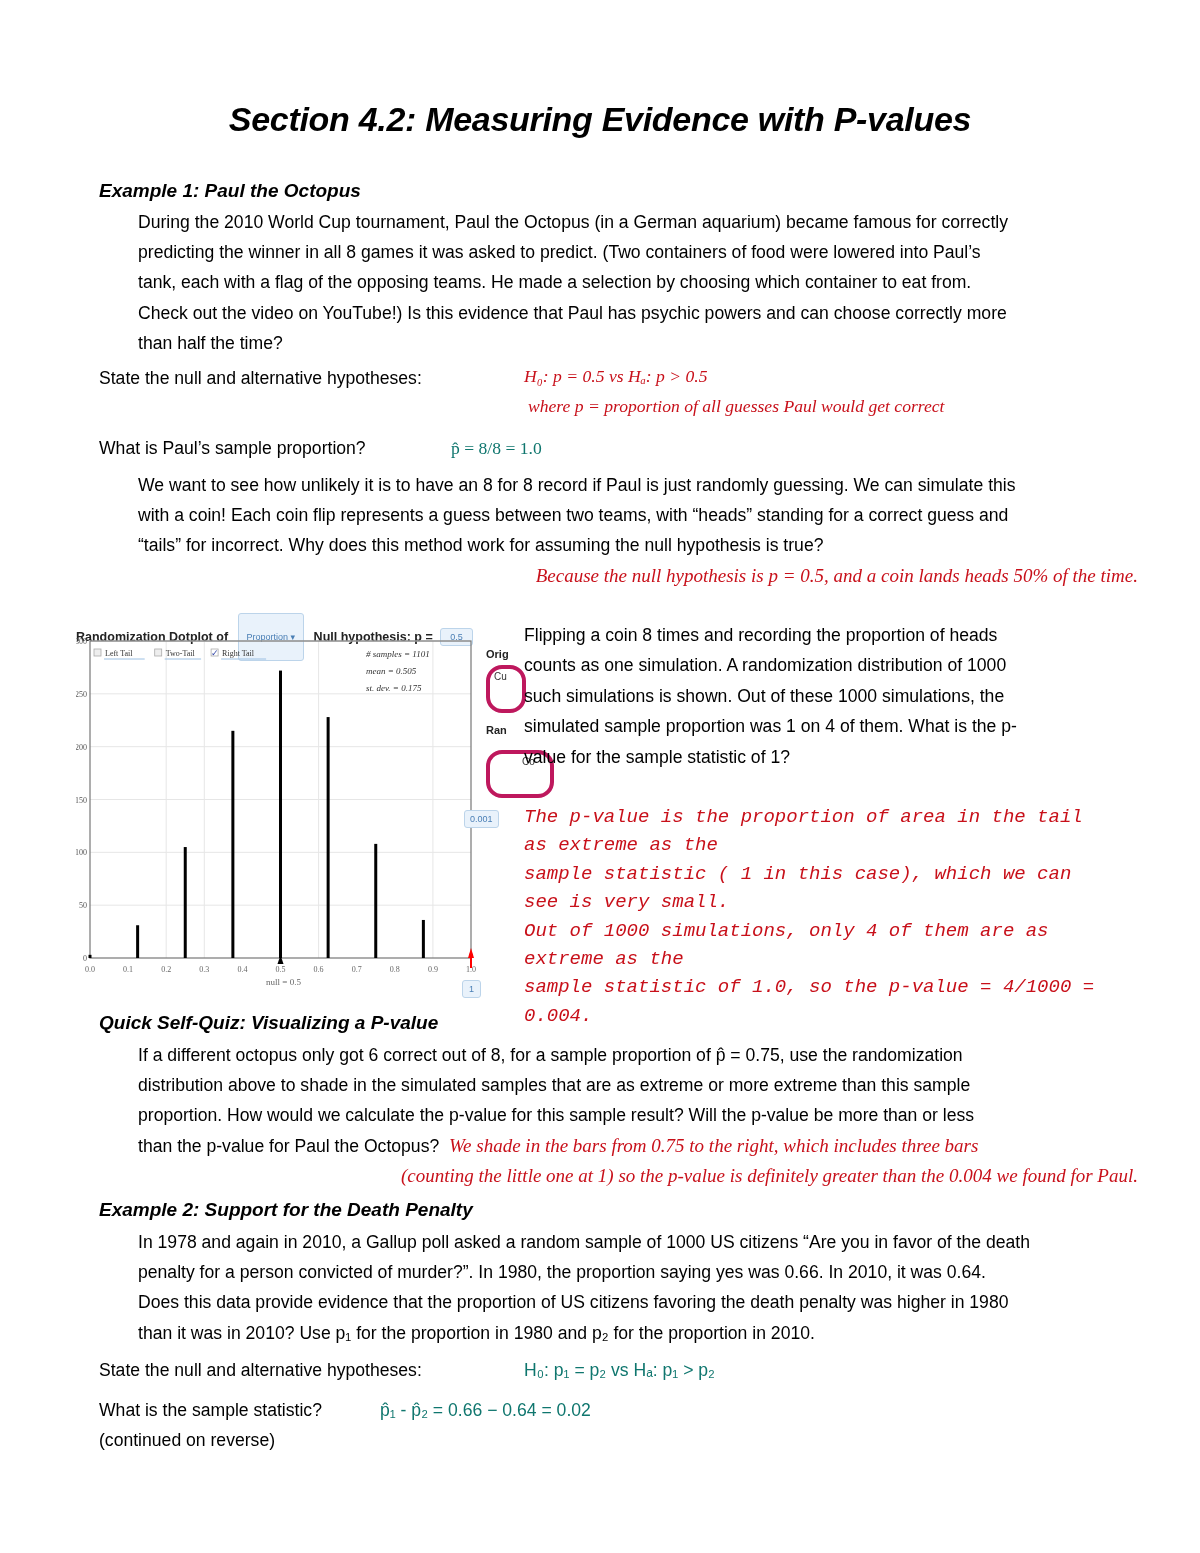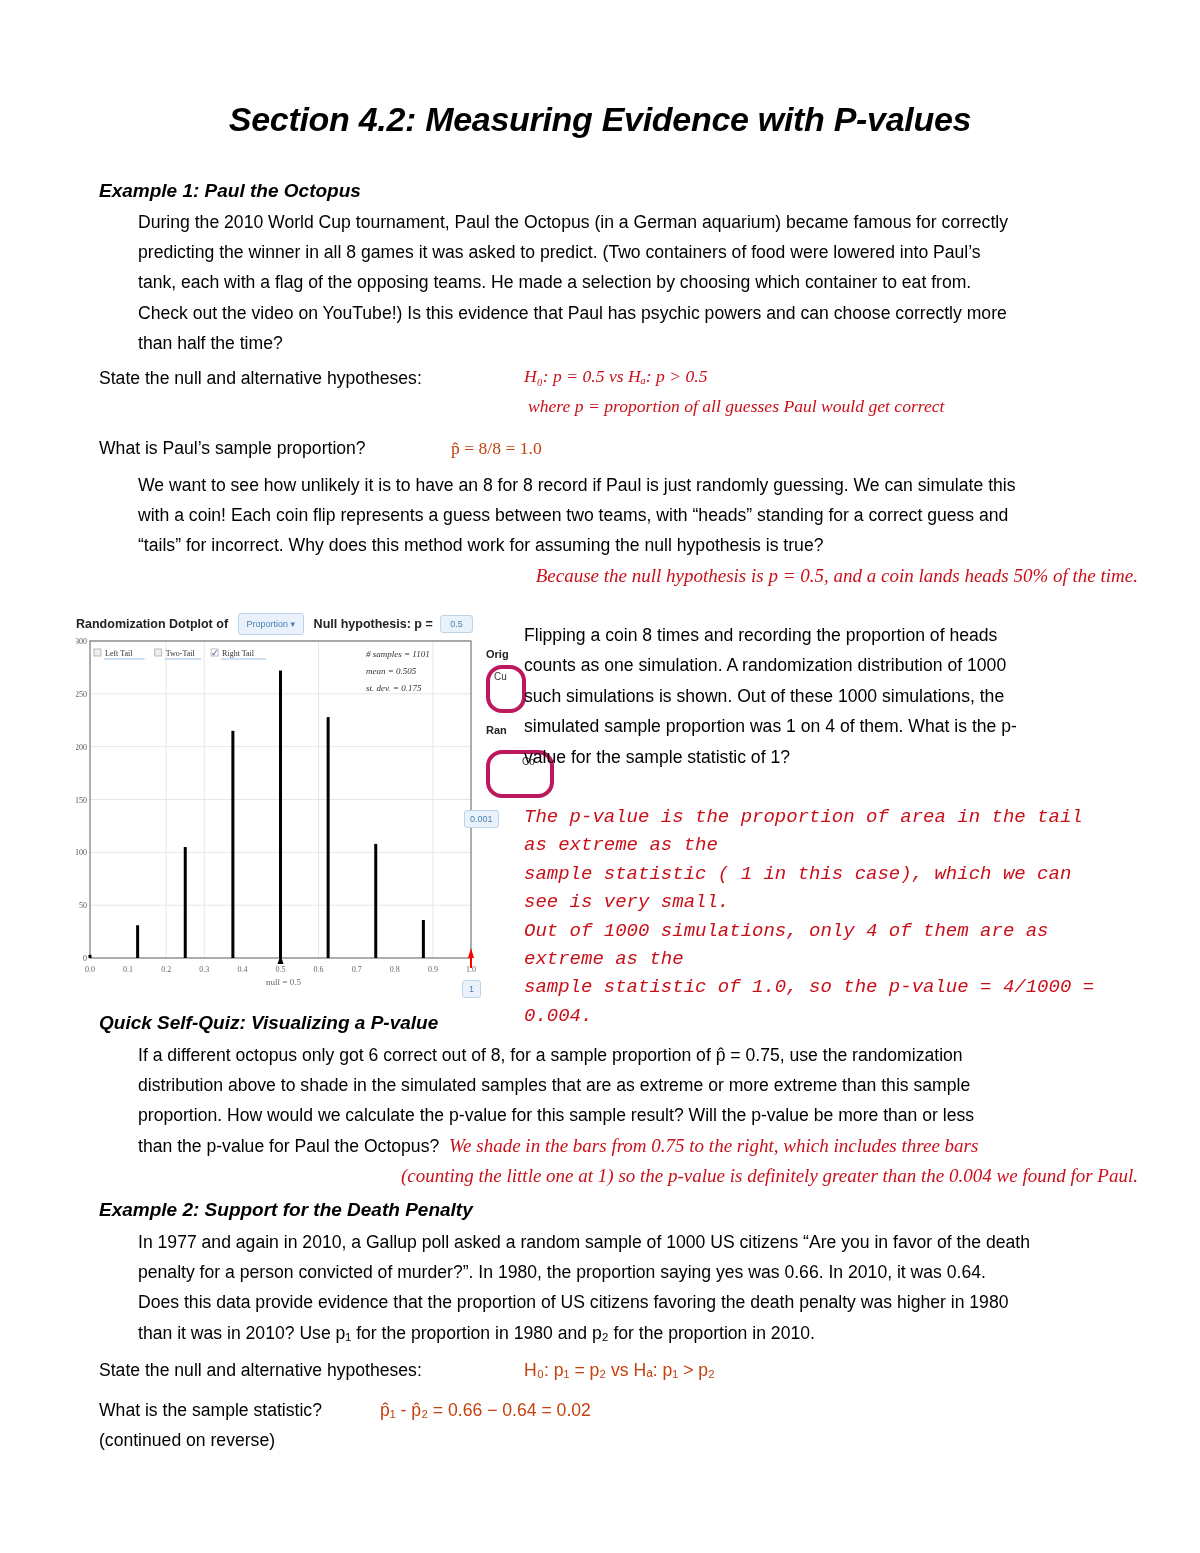--- a/index.html
+++ b/index.html
@@ -3,32 +3,32 @@
 <meta charset="utf-8">
 <style>
   html, body { margin: 0; padding: 0; background: #ffffff; }
   body { width: 1200px; height: 1553px; position: relative; overflow: hidden;
          font-family: "Liberation Sans", "DejaVu Sans", sans-serif; color: #000; }
   .page { position: absolute; left: 0; top: 0; width: 1200px; height: 1553px; }
   .title { position: absolute; left: 0; width: 1200px; top: 100px; text-align: center;
            font-size: 34px; font-weight: bold; font-style: italic; letter-spacing: -0.3px; }
   .h2 { position: absolute; left: 99px; font-size: 19px; font-weight: bold; font-style: italic; }
   .para { position: absolute; left: 99px; width: 1000px; font-size: 17.6px; line-height: 30.2px; margin-left: 39px; }
-  .red { color: #c2410c; }
+  .red { color: #0f766e; }
   .ans { font-family: "Liberation Serif", "DejaVu Serif", serif; font-style: italic; color: #c8101a; font-size: 19px; text-align: right; }
   .line { position: absolute; left: 99px; font-size: 17.6px; white-space: nowrap; }
   .side { position: absolute; left: 524px; width: 580px; font-size: 17.6px; line-height: 30.4px; }
   .side-ans { position: absolute; left: 524px; width: 580px; font-family: Liberation Mono, monospace;
               font-style: italic; color: #c8101a; font-size: 19px; line-height: 28.4px; }
 
   
   .widget { position: absolute; left: 76px; top: 610px; width: 440px; height: 395px; font-family: "Liberation Sans", sans-serif; }
   .w-head { position: absolute; left: 0; top: 3px; font-size: 12.5px; font-weight: bold; color: #222; white-space: nowrap; }
   .w-select { display: inline-block; border: 1px solid #bcd4ea; background: #e9f2fb; border-radius: 3px;
-              font-size: 9px; font-weight: normal; color: #4a7fb5; padding: 5px 8px; margin: 0 6px; vertical-align: 1px; }
+              font-size: 9px; font-weight: normal; color: #4a7fb5; padding: 18px 8px; margin: 0 6px; vertical-align: 1px; }
   .w-nullbox { display: inline-block; border: 1px solid #bcd4ea; background: #e9f2fb; border-radius: 3px;
                font-size: 9px; font-weight: normal; color: #4a7fb5; padding: 3px 9px; margin-left: 4px; vertical-align: 1px; }
   .side-panel-label { position: absolute; font-size: 11px; font-weight: bold; color: #222; }
   .side-panel-box { position: absolute; border: 4px solid #be185d; border-radius: 16px; background: #fff; font-size: 10px; color: #333; padding: 2px 4px; }
   .pv-box { position: absolute; border: 1px solid #bcd4ea; background: #e9f2fb; border-radius: 3px; font-size: 9px; color: #4a7fb5; padding: 3px 5px; }
   svg text { font-family: "Liberation Serif", "DejaVu Serif", serif; }
 </style>
 </head>
 <body>
 
@@ -154,21 +154,21 @@
     <div>proportion.   How would we calculate the p-value for this sample result?  Will the p-value be more than or less</div>
     <div style="white-space:nowrap;">
       <span>than the p-value for Paul the Octopus?</span>&nbsp;
       <span class="ans">We shade in the bars from 0.75 to the right, which includes three bars</span>
     </div>
     <div class="ans">(counting the little one at 1) so the p-value is definitely greater than the 0.004 we found for Paul.</div>
   </div>
 
   <div class="h2" style="top:1199px;">Example 2:  Support for the Death Penalty</div>
   <div class="para" style="top:1227px;">
-    <div>In 1977 and again in 2010, a Gallup poll asked a random sample of 1000 US citizens “Are you in favor of the death</div>
+    <div>In 1978 and again in 2010, a Gallup poll asked a random sample of 1000 US citizens “Are you in favor of the death</div>
     <div>penalty for a person convicted of murder?”.  In 1980, the proportion saying yes was 0.66.  In 2010, it was 0.64.</div>
     <div>Does this data provide evidence that the proportion of US citizens favoring the death penalty was higher in 1980</div>
     <div>than it was in 2010?  Use p₁ for the proportion in 1980 and p₂ for the proportion in 2010.</div>
   </div>
 
   <div class="line" style="top:1360px;">State the null and alternative hypotheses:</div>
   <div class="line red" style="left:524px; top:1360px;">H₀:  p₁ = p₂   vs   Hₐ:  p₁ &gt; p₂</div>
 
   <div class="line" style="top:1400px;">What is the sample statistic?</div>
   <div class="line red" style="left:380px; top:1400px;">p̂₁ - p̂₂ = 0.66 − 0.64 = 0.02</div>

